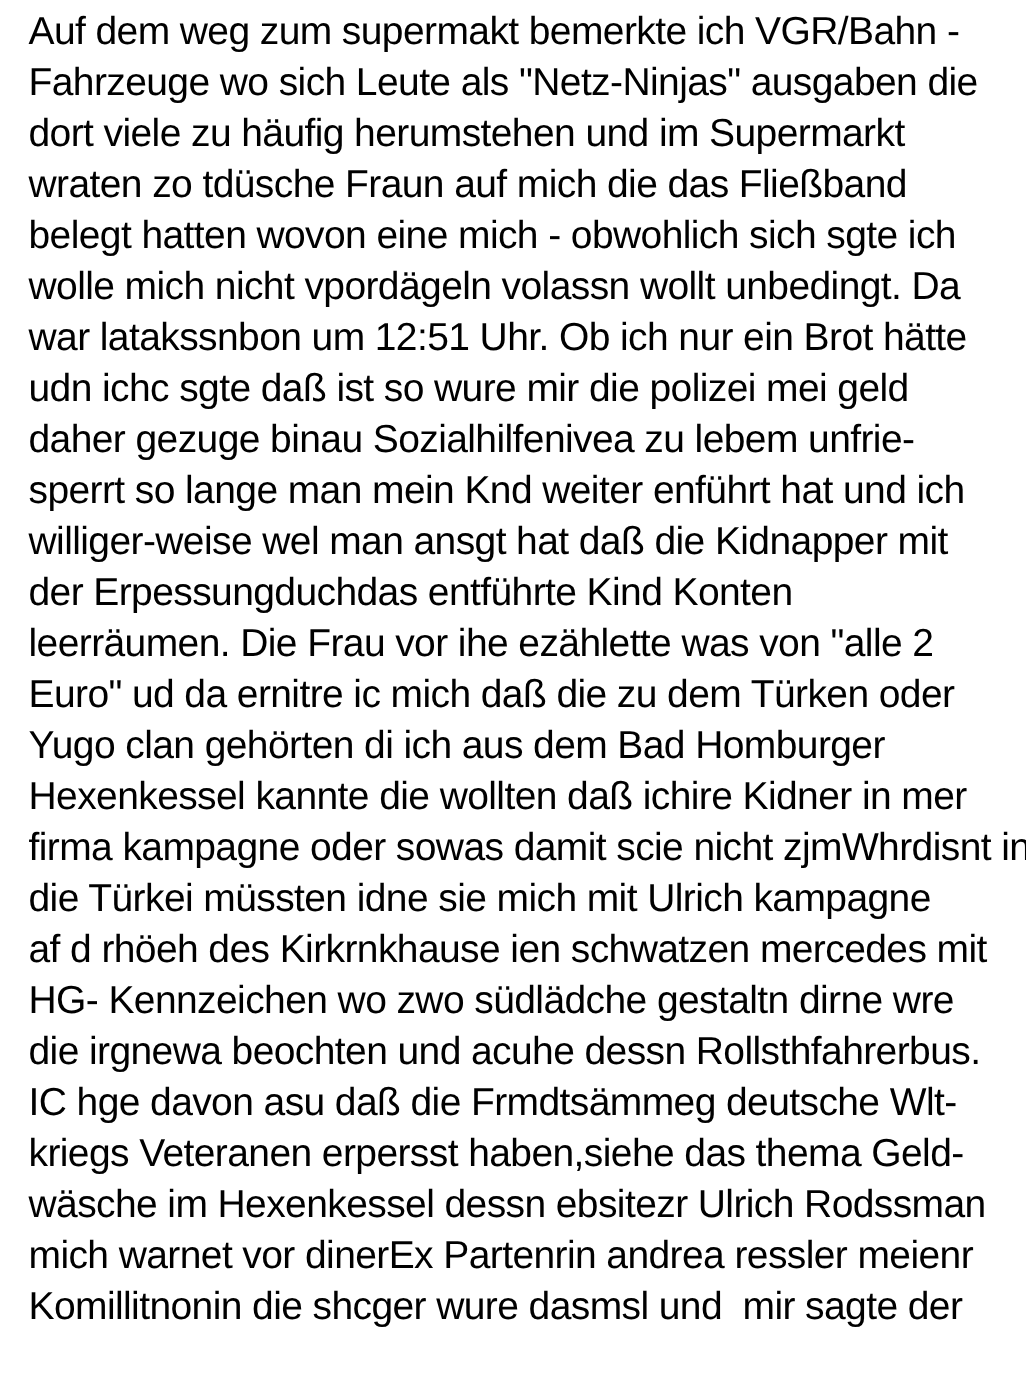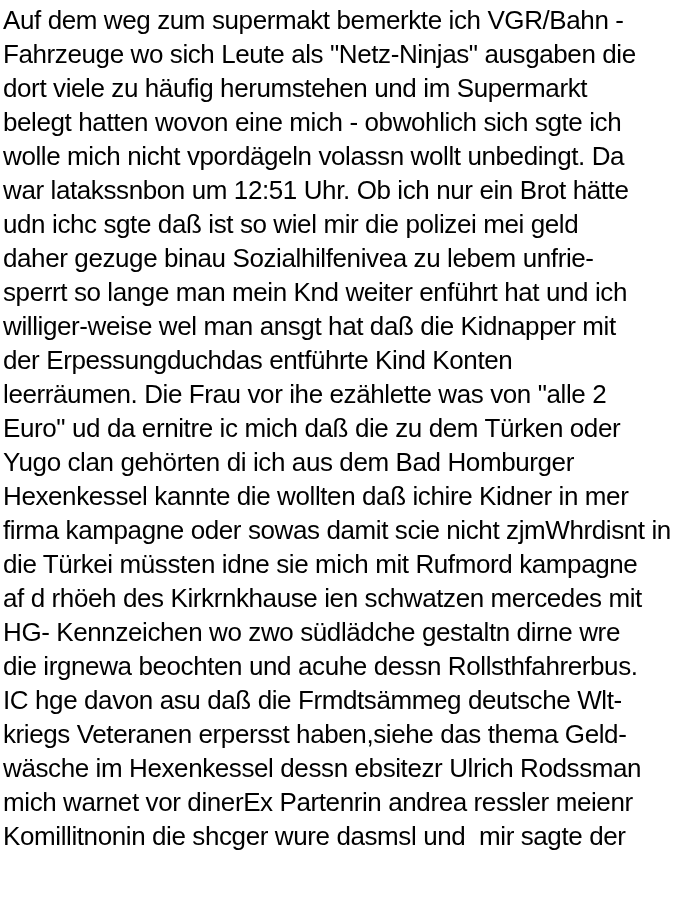--- a/index.html
+++ b/index.html
@@ -7,21 +7,21 @@
     padding: 0;
     background: #ffffff;
     width: 684px;
     height: 920px;
     overflow: hidden;
   }
   .page {
     box-sizing: border-box;
     width: 684px;
     height: 920px;
-    padding: 3px 0 0 3px;
+    padding: 3px 0 0 19px;
     background: #ffffff;
   }
   .text-block {
     font-family: "Liberation Sans", "DejaVu Sans", sans-serif;
     font-size: 26px;
     line-height: 34px;
     letter-spacing: -0.4px;
     color: #000000;
   }
   .text-line {
@@ -30,34 +30,35 @@
   }
 </style>
 </head>
 <body>
 
 <div class="page">
   <div class="text-block">
     <div class="text-line">Auf dem weg zum supermakt bemerkte ich VGR/Bahn -</div>
     <div class="text-line">Fahrzeuge wo sich Leute als "Netz-Ninjas" ausgaben die</div>
     <div class="text-line">dort viele zu häufig herumstehen und im Supermarkt</div>
+    <div class="text-line">wraten zo tdüsche Fraun auf mich die das Fließband</div>
     <div class="text-line">belegt hatten wovon eine mich - obwohlich sich sgte ich</div>
     <div class="text-line">wolle mich nicht vpordägeln volassn wollt unbedingt. Da</div>
     <div class="text-line">war latakssnbon um 12:51 Uhr. Ob ich nur ein Brot hätte</div>
-    <div class="text-line">udn ichc sgte daß ist so wiel mir die polizei mei geld</div>
+    <div class="text-line">udn ichc sgte daß ist so wure mir die polizei mei geld</div>
     <div class="text-line">daher gezuge binau Sozialhilfenivea zu lebem unfrie-</div>
     <div class="text-line">sperrt so lange man mein Knd weiter enführt hat und ich</div>
     <div class="text-line">williger-weise wel man ansgt hat daß die Kidnapper mit</div>
     <div class="text-line">der Erpessungduchdas entführte Kind Konten</div>
     <div class="text-line">leerräumen. Die Frau vor ihe ezählette was von "alle 2</div>
     <div class="text-line">Euro" ud da ernitre ic mich daß die zu dem Türken oder</div>
     <div class="text-line">Yugo clan gehörten di ich aus dem Bad Homburger</div>
     <div class="text-line">Hexenkessel kannte die wollten daß ichire Kidner in mer</div>
     <div class="text-line">firma kampagne oder sowas damit scie nicht zjmWhrdisnt in</div>
-    <div class="text-line">die Türkei müssten idne sie mich mit Rufmord kampagne</div>
+    <div class="text-line">die Türkei müssten idne sie mich mit Ulrich kampagne</div>
     <div class="text-line">af d rhöeh des Kirkrnkhause ien schwatzen mercedes mit</div>
     <div class="text-line">HG- Kennzeichen wo zwo südlädche gestaltn dirne wre</div>
     <div class="text-line">die irgnewa beochten und acuhe dessn Rollsthfahrerbus.</div>
     <div class="text-line">IC hge davon asu daß die Frmdtsämmeg deutsche Wlt-</div>
     <div class="text-line">kriegs Veteranen erpersst haben,siehe das thema Geld-</div>
     <div class="text-line">wäsche im Hexenkessel dessn ebsitezr Ulrich Rodssman</div>
     <div class="text-line">mich warnet vor dinerEx Partenrin andrea ressler meienr</div>
     <div class="text-line">Komillitnonin die shcger wure dasmsl und  mir sagte der</div>
   </div>
 </div>

